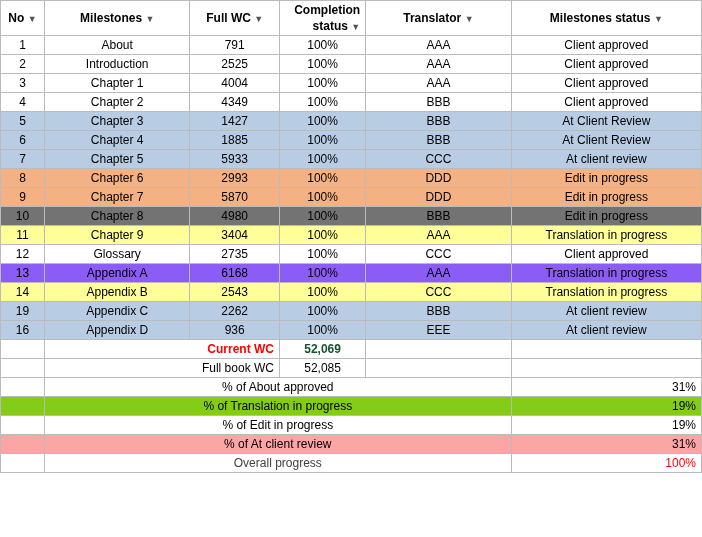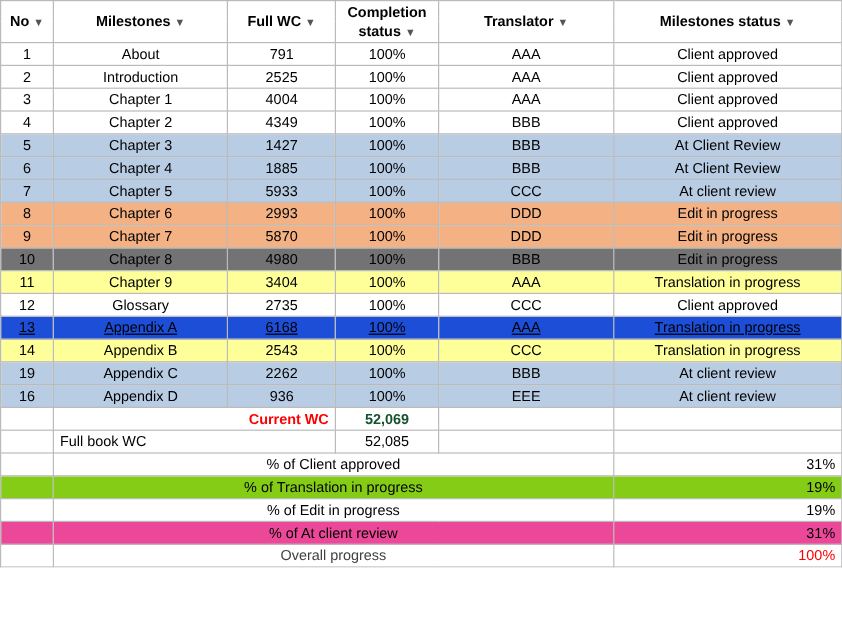--- a/index.html
+++ b/index.html
@@ -29,21 +29,21 @@
     }
     td.left { text-align: center; }
     .filter-icon {
       font-size: 9px;
       color: #555;
       vertical-align: middle;
     }
     .col-no { width: 36px; }
     .col-milestone { width: 130px; }
     .col-fullwc { width: 80px; }
-    .col-status { width: 70px; }
+    .col-status { width: 70px; text-align: right; }
     .col-translator { width: 130px; }
     .col-mstatus { width: 170px; }
   </style>
 </head>
 <body>
 
 <table id="main-table">
   <thead>
     <tr>
       <th class="col-no" rowspan="2">
@@ -168,21 +168,21 @@
     <td>Translation in progress</td>
   </tr>
       <tr style="background: rgb(255, 255, 255);">
     <td>12</td>
     <td class="left">Glossary</td>
     <td>2735</td>
     <td>100%</td>
     <td>CCC</td>
     <td>Client approved</td>
   </tr>
-      <tr style="background: #1d4ed8; text-decoration: underline;">
+      <tr style="background: #8b5cf6;">
     <td>13</td>
     <td class="left">Appendix A</td>
     <td>6168</td>
     <td>100%</td>
     <td>AAA</td>
     <td>Translation in progress</td>
   </tr>
       <tr style="background: rgb(255, 255, 153);">
     <td>14</td>
     <td class="left">Appendix B</td>
@@ -212,41 +212,41 @@
 
   <tr style="background:#fff;">
     <td></td>
     <td colspan="2" class="left" style="text-align:right;color:#ff0000;font-weight:bold;">Current WC</td>
     <td style="color:#14532d;font-weight:bold;">52,069</td>
     <td></td>
     <td></td>
   </tr>
   <tr style="background:#fff;">
     <td></td>
-    <td colspan="2" class="left" style="text-align:left;">Full book WC</td>
+    <td colspan="2" class="left" style="text-align:right;">Full book WC</td>
     <td>52,085</td>
     <td></td>
     <td></td>
   </tr>
   <tr style="background:#fff;">
     <td></td>
-    <td colspan="4" class="left">% of Client approved</td>
+    <td colspan="4" class="left">% of About approved</td>
     <td style="text-align:right;">31%</td>
   </tr>
   <tr style="background:#84cc16;">
     <td></td>
     <td colspan="4" class="left" style="white-space:normal;">% of Translation in progress</td>
     <td style="text-align:right;">19%</td>
   </tr>
   <tr style="background:#fff;">
     <td></td>
     <td colspan="4" class="left">% of Edit in progress</td>
     <td style="text-align:right;">19%</td>
   </tr>
-  <tr style="background:#ec4899;margin-top:16px;">
+  <tr style="background:#fca5a5;margin-top:16px;">
     <td></td>
     <td colspan="4" class="left">% of At client review</td>
     <td style="text-align:right;">31%</td>
   </tr>
   <tr style="background:#fff;">
     <td></td>
     <td colspan="4" class="left" style="color:#404040;">Overall progress</td>
     <td style="text-align:right;color:#ff0000;">100%</td>
   </tr>
 </tfoot>

